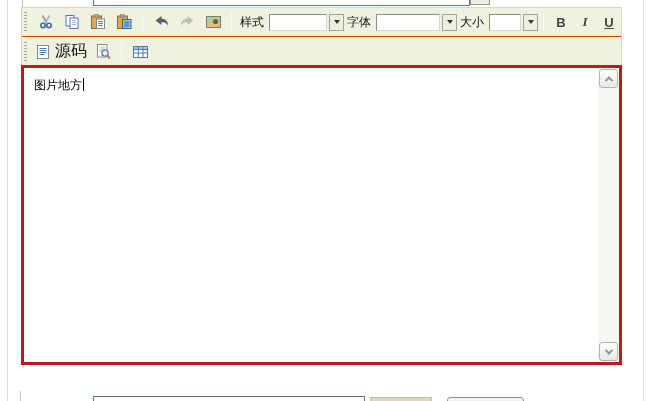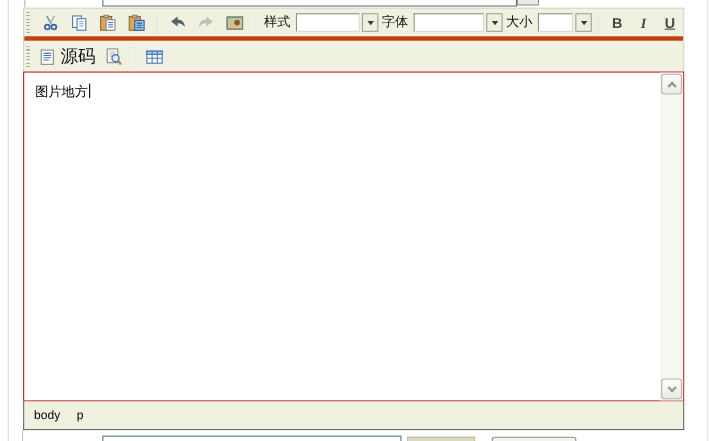--- a/index.html
+++ b/index.html
@@ -16,21 +16,21 @@
   .frag-spin      { position:absolute; left:470px; top:-16px; width:20px; height:21px; background:#ecece4; border:1px solid #98988e; }
   .frag-input-bottom { position:absolute; left:93px; top:396px; width:272px; height:30px; background:#fff; border:1px solid #587882; }
   .frag-box-bottom   { position:absolute; left:370px; top:397px; width:62px; height:20px; background:#dcd8c2; border:1px solid #c2bea8; }
   .frag-btn-bottom   { position:absolute; left:447px; top:397px; width:77px; height:20px; background:#f4f4ef; border:1px solid #8f8f8f; border-radius:3px; }
 
   
   .editor { position:absolute; left:21px; top:7px; width:601px; height:384px; }
   .toolbar { position:absolute; left:0; top:0; width:100%; height:58px; background:#f1f1e2;
              border:1px solid #d8d8c6; border-bottom:none; overflow:hidden; }
   .tb-row { height:29px; display:flex; align-items:center; padding-left:1px; }
-  .tb-row1 { border-bottom:4px solid #c2410c; }
+  .tb-row1 { border-bottom:1px solid #c2410c; }
 
   .handle { width:3px; height:20px; margin:0 6px 0 1px; flex:0 0 auto;
             background:repeating-linear-gradient(180deg,#a7a794 0 1px,rgba(0,0,0,0) 1px 3px); }
   .tbtn { width:26px; height:24px; display:flex; align-items:center; justify-content:center; flex:0 0 auto; cursor:default; }
   .tbtn svg { display:block; }
   .sep { width:1px; height:18px; background:#b7b7a8; border-right:1px solid #fbfbf4; margin:0 5px; flex:0 0 auto; }
   .tlabel { font-size:12px; color:#111; margin:0 5px 0 3px; flex:0 0 auto; }
   .combo { display:flex; align-items:center; flex:0 0 auto; }
   .combo-field { height:17px; background:#fff; border:1px solid; border-color:#8f8f87 #d9d9d1 #d9d9d1 #8f8f87;
                  margin-right:2px; font-size:11px; color:#222; overflow:hidden; }
@@ -39,21 +39,21 @@
                  display:flex; align-items:center; justify-content:center; }
   .tri { width:0; height:0; border-left:3px solid transparent; border-right:3px solid transparent; border-top:4px solid #3a3a34; }
   .fmt { width:24px; text-align:center; font-size:13px; font-weight:bold; color:#3d4b48; flex:0 0 auto; }
   .fmt-i { font-style:italic; font-family:"Liberation Serif","DejaVu Serif",serif; }
   .fmt-u { text-decoration:underline; }
   .src-btn { display:flex; align-items:center; margin:0 3px; font-size:16px; color:#111; flex:0 0 auto; cursor:default; }
   .src-btn svg { margin-right:5px; }
 
   
   .edit-wrap { position:absolute; left:0; top:58px; width:100%; height:300px; background:#fff;
-               border:1px solid #b91c1c; display:flex; }
+               border:3px solid #b91c1c; display:flex; }
   .content { flex:1 1 auto; padding:9px 0 0 10px; font-size:12px; color:#000; line-height:16px; }
   .caret { display:inline-block; width:1px; height:13px; background:#000; vertical-align:-2px; margin-left:1px; }
   .scrollbar { flex:0 0 21px; background:#f7f7f2; display:flex; flex-direction:column;
                justify-content:space-between; align-items:center; padding:1px 0; }
   .sc-btn { width:19px; height:19px; background:linear-gradient(#fdfdfc,#ebebe4); border:1px solid #b5b5ac;
             border-radius:3px; display:flex; align-items:center; justify-content:center; }
   .chev { width:6px; height:6px; border-left:2px solid #8f958f; border-bottom:2px solid #8f958f; }
   .chev-up { transform:rotate(135deg) translate(1px,-1px); }
   .chev-down { transform:rotate(-45deg) translate(1px,-1px); }
 
@@ -218,19 +218,15 @@
       <div class="scrollbar">
         <div class="sc-btn">
           <span class="chev chev-up"></span>
         </div>
         <div class="sc-btn">
           <span class="chev chev-down"></span>
         </div>
       </div>
     </div>
 
-    <div class="statusbar">
-      <span class="path-item">body</span>
-      <span class="path-item">p</span>
-    </div>
 
   </div>
 </div>
 
 </body></html>

